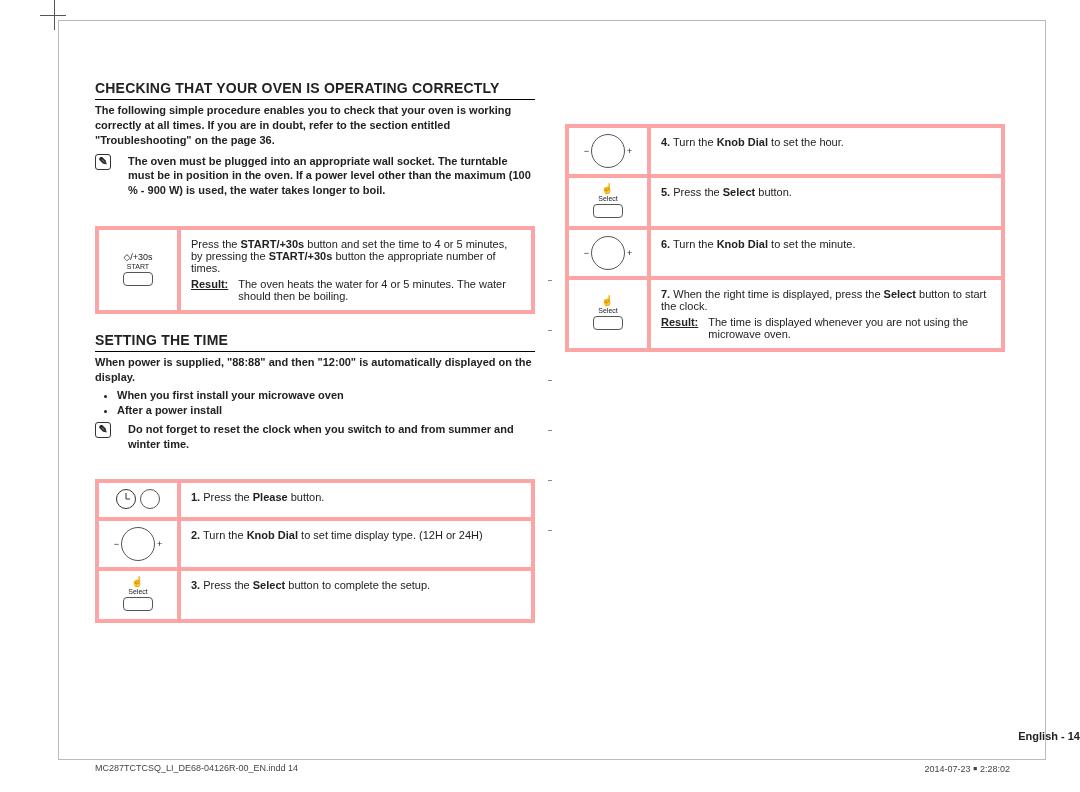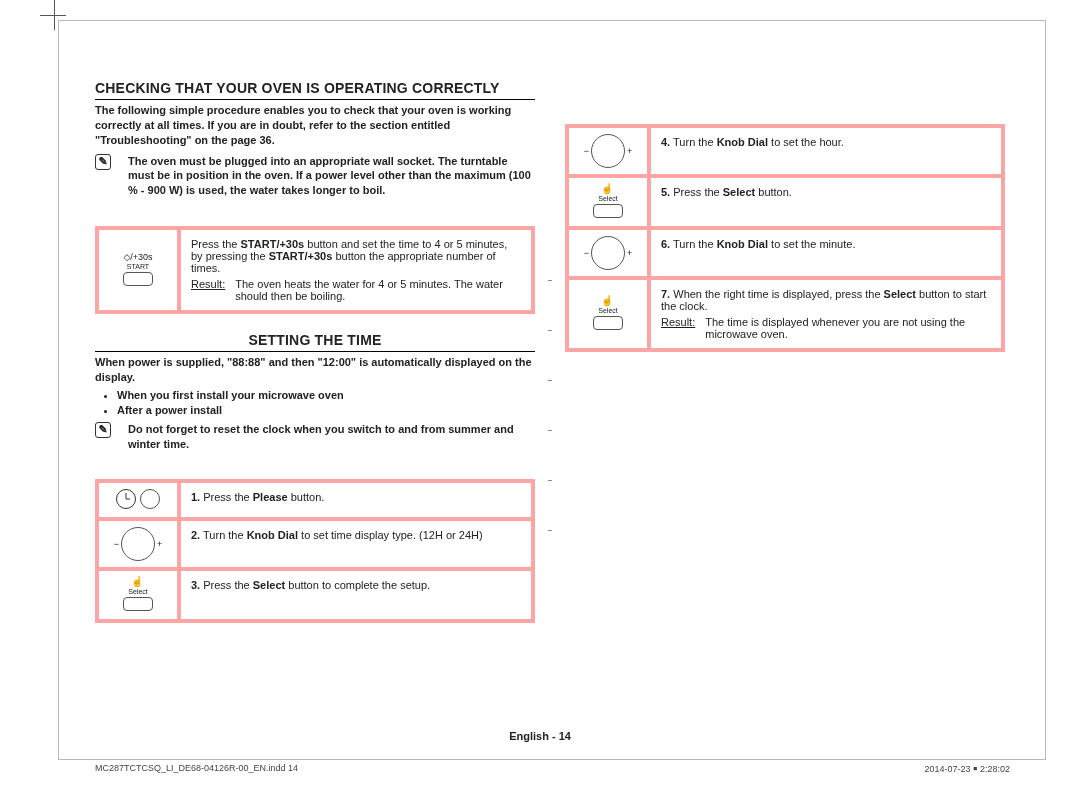--- a/index.html
+++ b/index.html
@@ -86,44 +86,44 @@
     width: 20px; height: 20px;
     border: 1.5px solid #333; border-radius: 50%;
     position: relative;
   }
   .clock-icon::before { content:""; position:absolute; left:50%; top:50%; width:1px; height:6px; background:#333; transform-origin:bottom; transform:translate(-50%,-100%);}
   .clock-icon::after { content:""; position:absolute; left:50%; top:50%; width:1px; height:4px; background:#333; transform-origin:bottom; transform:translate(-50%,-100%) rotate(90deg);}
   .empty-circle { display:inline-block; width:20px; height:20px; border:1px solid #555; border-radius:50%; }
   .hand-icon { font-size: 10px; line-height: 1; }
 
   .step-num { font-weight: bold; }
-  .result-label { font-weight: normal; text-decoration: underline; }
+  .result-label { font-weight: bold; text-decoration: underline; }
   .result-row { display:flex; gap:10px; margin-top:4px;}
   .result-row .result-label { flex: 0 0 auto; }
 
   .footer {
     position: absolute;
     left: 0; right: 0;
     bottom: 50px;
-    text-align: center;
+    text-align: right;
     font-weight: bold;
     font-size: 11px;
   }
   .imprint {
     position: absolute;
     left: 95px; right: 70px;
     bottom: 18px;
     display: flex;
     justify-content: space-between;
     font-size: 9px;
     color: #444;
     text-align: center;
   }
   .tick { position:absolute; left:548px; width:4px; height:1px; background:#888;}
-  h2.section2 { margin-top: 18px; text-align: center; }
+  h2.section2 { margin-top: 18px; }
 </style>
 </head>
 <body>
 
 <div class="crop-marks"></div>
 <div class="crop-marks2"></div>
 <div class="page-frame"></div>
 
 <div class="tick" style="top:280px"></div>
 <div class="tick" style="top:330px"></div>

